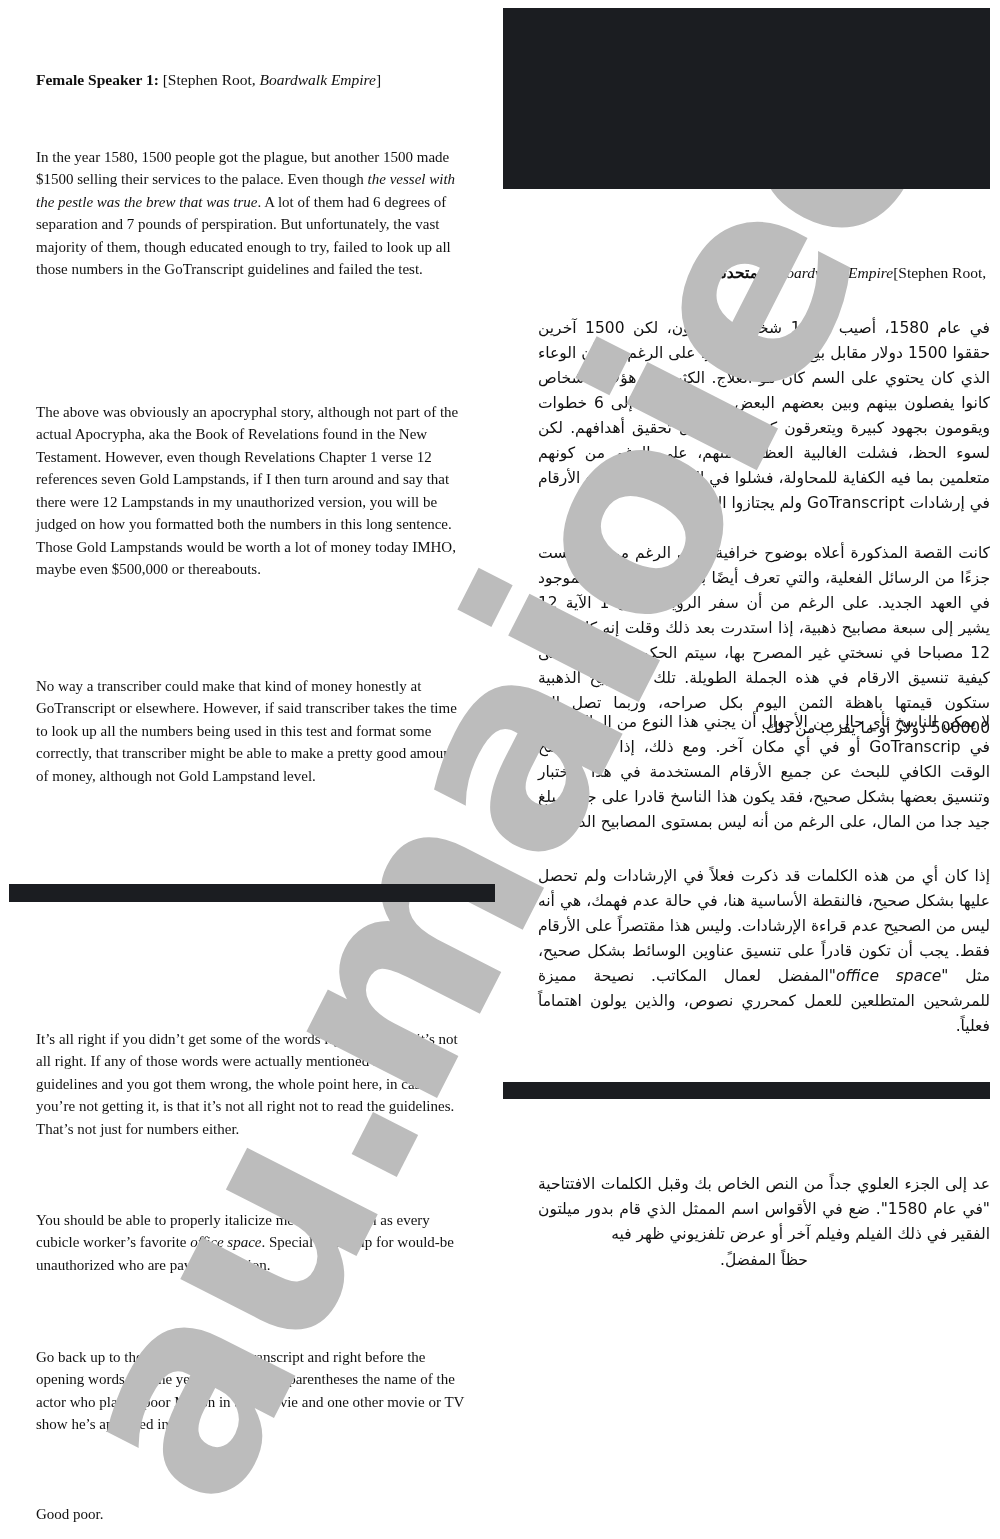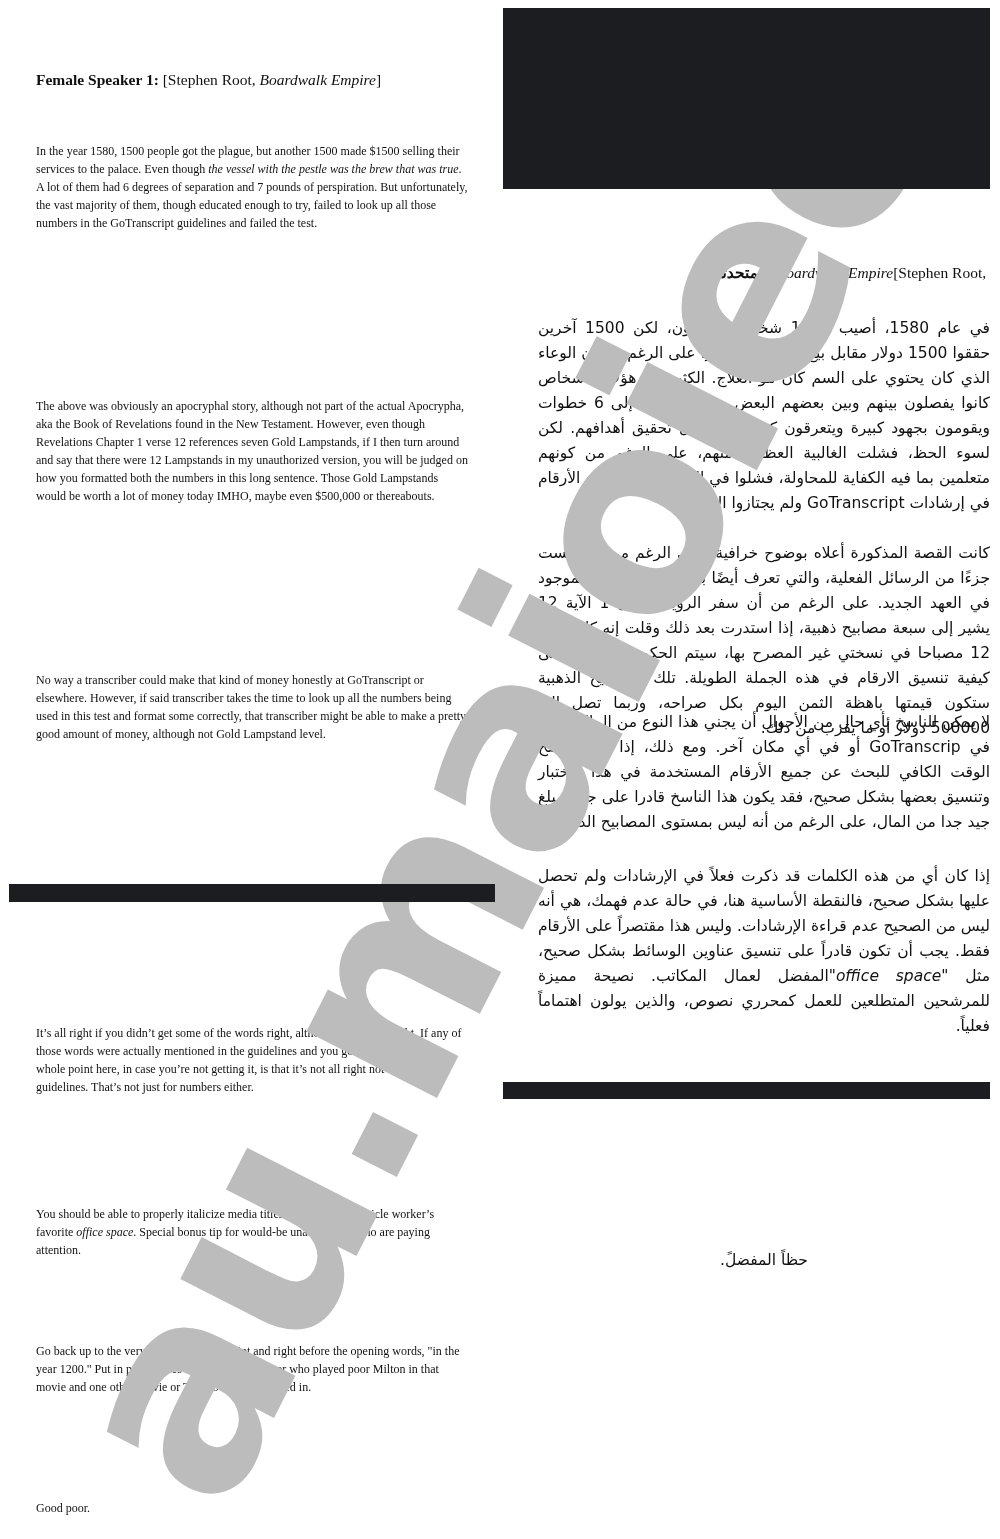--- a/index.html
+++ b/index.html
@@ -87,21 +87,21 @@
     width: 430px;
     font-size: 15.5px;
     line-height: 1.35;
   }
   .en-speaker .spk-name { font-weight: bold; }
 
   .en-body {
     position: absolute;
     left: 36px;
     width: 434px;
-    font-size: 12px;
+    font-size: 15px;
     line-height: 1.495;
     text-align: left;
   }
   #en-p1 { top: 131px; }
   #en-p2 { top: 386px; }
   #en-p3 { top: 660px; }
   #en-p4 { top: 1013px; }
   #en-p5 { top: 1194px; }
   #en-p6 { top: 1331px; }
   #en-p7 { top: 1488px; }
@@ -182,20 +182,21 @@
     </div>
 
     <p class="ar-body" id="ar-p1">في عام 1580، أصيب 1500 شخص بالطاعون، لكن 1500 آخرين حققوا 1500 دولار مقابل بيع خدماتهم للقصر. على الرغم من أن الوعاء الذي كان يحتوي على السم كان هو العلاج. الكثير من هؤلاء الأشخاص كانوا يفصلون بينهم وبين بعضهم البعض بمسافة تحتاج إلى 6 خطوات ويقومون بجهود كبيرة ويتعرقون كثيراً في سبيل تحقيق أهدافهم. لكن لسوء الحظ، فشلت الغالبية العظمى منهم، على الرغم من كونهم متعلمين بما فيه الكفاية للمحاولة، فشلوا في البحث عن كل هذه الأرقام في إرشادات GoTranscript ولم يجتازوا الاختبار.</p>
 
     <p class="ar-body" id="ar-p2">كانت القصة المذكورة أعلاه بوضوح خرافية، على الرغم من أنها ليست جزءًا من الرسائل الفعلية، والتي تعرف أيضًا باسم سفر الوحي الموجود في العهد الجديد. على الرغم من أن سفر الرؤيا الفصل 1 الآية 12 يشير إلى سبعة مصابيح ذهبية، إذا استدرت بعد ذلك وقلت إنه كان هناك 12 مصباحا في نسختي غير المصرح بها، سيتم الحكم عليك بناء على كيفية تنسيق الارقام في هذه الجملة الطويلة. تلك المصابيح الذهبية ستكون قيمتها باهظة الثمن اليوم بكل صراحه، وربما تصل الي 500000 دولار أو ما يقرب من ذلك.</p>
 
     <p class="ar-body" id="ar-p3">لا يمكن للناسخ بأي حال من الأحوال أن يجني هذا النوع من المال بأمانة في GoTranscrip أو في أي مكان آخر. ومع ذلك، إذا اخذ الناسخ الوقت الكافي للبحث عن جميع الأرقام المستخدمة في هذا الاختبار وتنسيق بعضها بشكل صحيح، فقد يكون هذا الناسخ قادرا على جني مبلغ جيد جدا من المال، على الرغم من أنه ليس بمستوى المصابيح الذهبية.</p>
 
     <p class="ar-body" id="ar-p4"><span>إذا كان أي من هذه الكلمات قد ذكرت فعلاً في الإرشادات ولم تحصل عليها بشكل صحيح، فالنقطة الأساسية هنا، في حالة عدم فهمك، هي أنه ليس من الصحيح عدم قراءة الإرشادات. وليس هذا مقتصراً على الأرقام فقط. يجب أن تكون قادراً على تنسيق عناوين الوسائط بشكل صحيح، مثل "</span><span class="ital">office space</span><span>"المفضل لعمال المكاتب. نصيحة مميزة للمرشحين المتطلعين للعمل كمحرري نصوص، والذين يولون اهتماماً فعلياً.</span></p>
 
+    <p class="ar-body" id="ar-p5">عد إلى الجزء العلوي جداً من النص الخاص بك وقبل الكلمات الافتتاحية "في عام 1580". ضع في الأقواس اسم الممثل الذي قام بدور ميلتون الفقير في ذلك الفيلم وفيلم آخر أو عرض تلفزيوني ظهر فيه</p>
 
     <p class="ar-body" id="ar-p6">حظاً المفضلً.</p>
   </div>
 
   <div class="blackbox" id="black-block-top-right"></div>
   <div class="blackbox" id="black-bar-left"></div>
   <div class="blackbox" id="black-bar-right"></div>
 
 </div>
 

